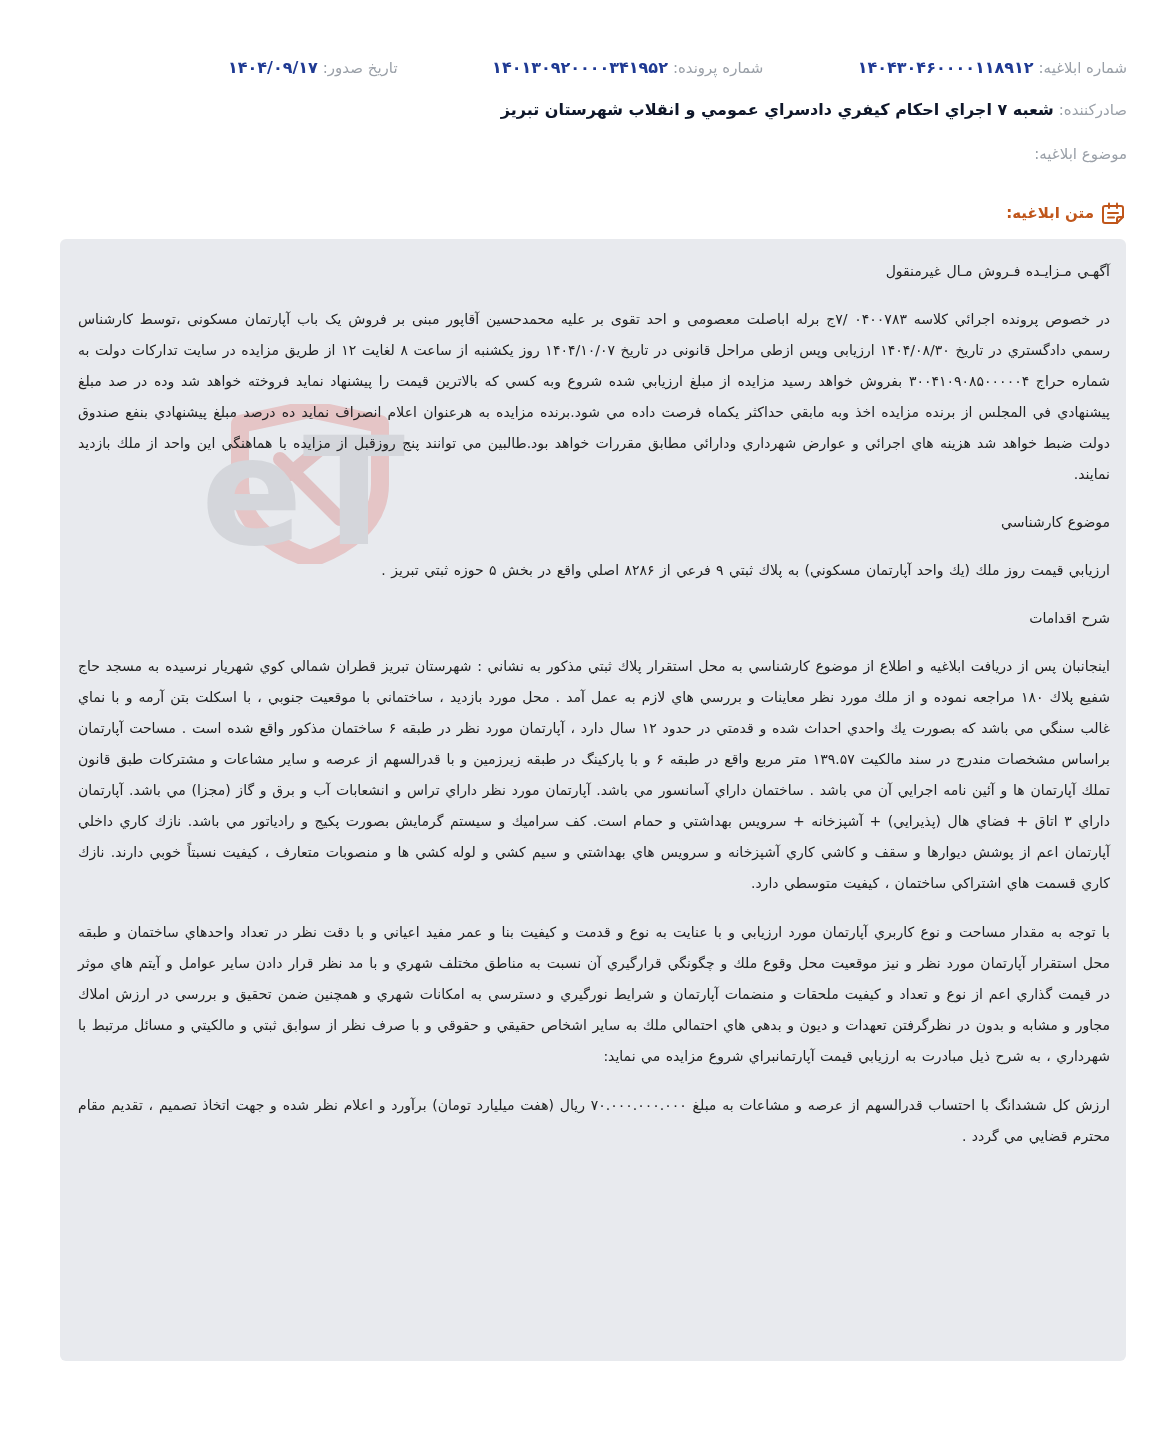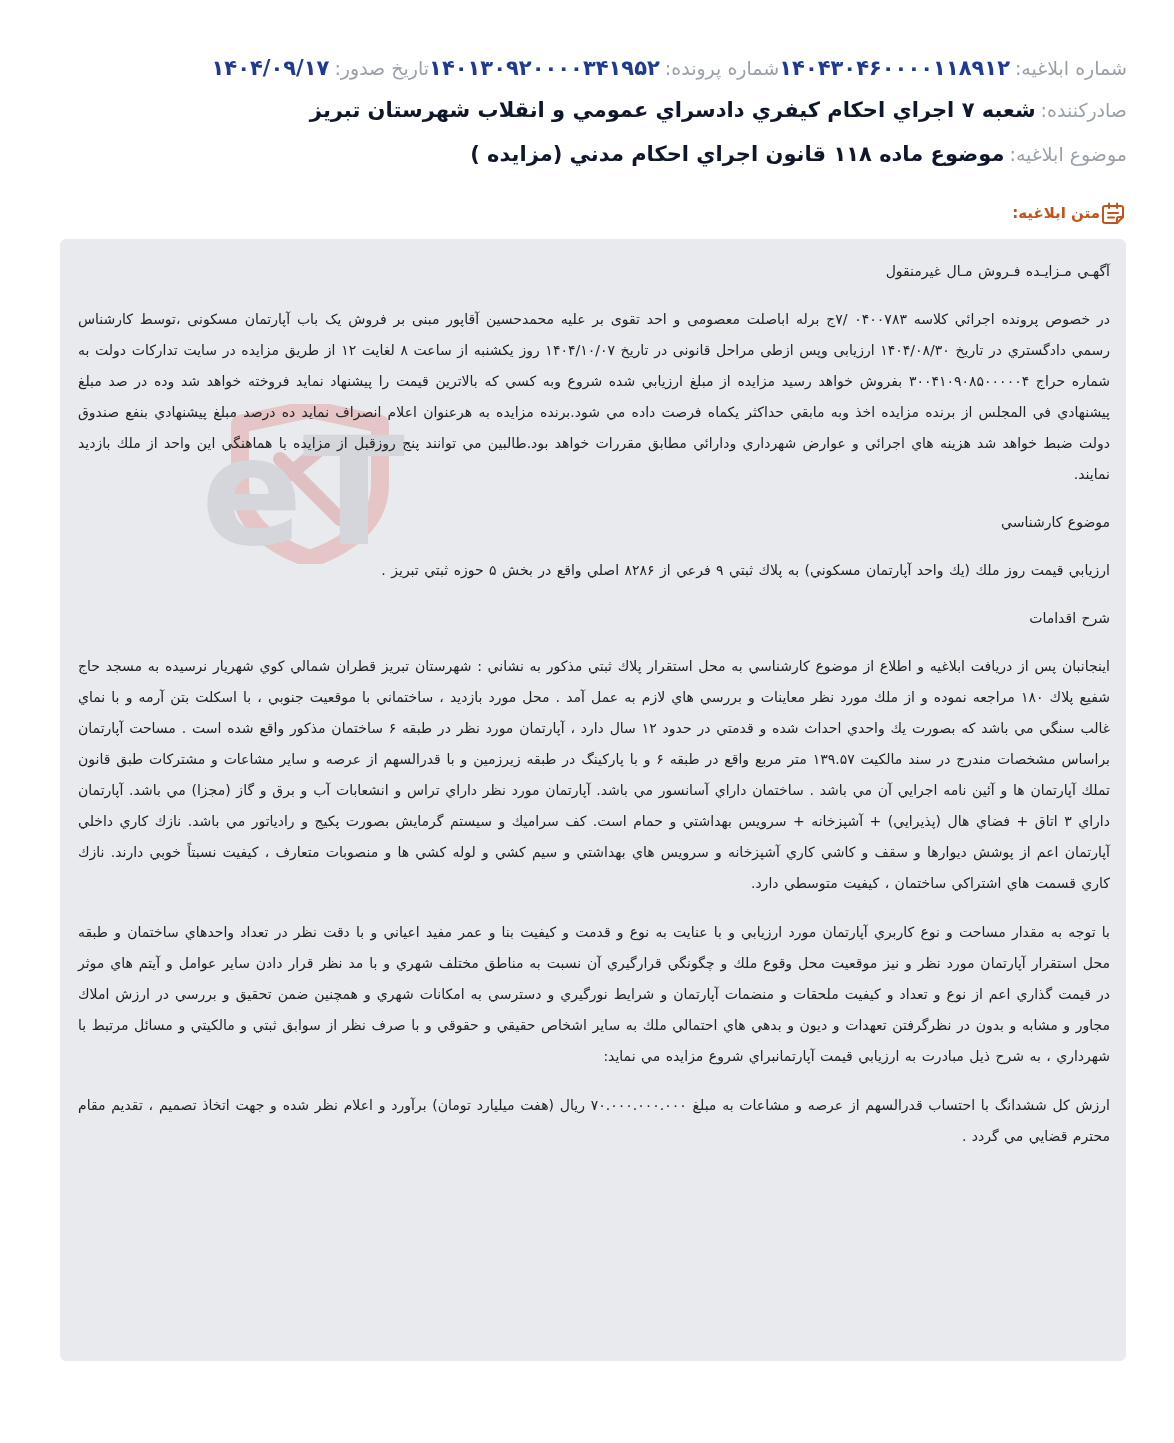--- a/index.html
+++ b/index.html
@@ -20,30 +20,31 @@
       align-items: center;
       font-size: 15px;
       line-height: 22px;
       white-space: nowrap;
     }
     .meta-row.r1 { top: 57px; justify-content: space-between; left: 228px; }
     .meta-row.r2 { top: 99px; }
     .meta-row.r3 { top: 143px; }
 
     .meta-item { display: inline-flex; align-items: center; gap: 5px; }
-    .meta-label { color: #9aa0a8; font-size: 19px; }
-    .meta-value { color: #1f3a93; font-weight: bold; font-size: 21px; }
+    .meta-label { color: #9aa0a8; font-size: 15px; }
+    .meta-value { color: #1f3a93; font-weight: bold; font-size: 16px; }
     .meta-value.dark { color: #0f172a; }
 
     .section-title {
       position: absolute;
       top: 200px;
       right: 48px;
       display: flex;
       align-items: center;
+      gap: 6px;
       color: #c0561b;
       font-weight: bold;
       font-size: 15px;
     }
     .section-title svg { width: 26px; height: 26px; display: block; }
 
     .content-box {
       position: absolute;
       top: 239px;
       left: 60px;
@@ -98,21 +99,20 @@
 <div class="meta-row r2">
   <div class="meta-item">
     <span class="meta-label">صادرکننده:</span>
     <span class="meta-value dark">شعبه ۷ اجراي احكام كيفري دادسراي عمومي و انقلاب شهرستان تبريز</span>
   </div>
 </div>
 
 <div class="meta-row r3">
   <div class="meta-item">
     <span class="meta-label">موضوع ابلاغیه:</span>
-    <span class="meta-value dark">موضوع ماده ۱۱۸ قانون اجراي احكام مدني (مزايده )</span>
   </div>
 </div>
 
 <div class="section-title">
   <span>
     <svg viewBox="0 0 26 26" fill="none" stroke="#c0561b" stroke-width="2" stroke-linecap="round" stroke-linejoin="round">
       <path d="M5 6 h16 a2 2 0 0 1 2 2 v9 l-6 6 h-12 a2 2 0 0 1 -2 -2 v-13 a2 2 0 0 1 2 -2 z"></path>
       <path d="M17 23 v-4 a2 2 0 0 1 2 -2 h4"></path>
       <line x1="9" y1="3.5" x2="9" y2="8"></line>
       <line x1="17" y1="3.5" x2="17" y2="8"></line>

